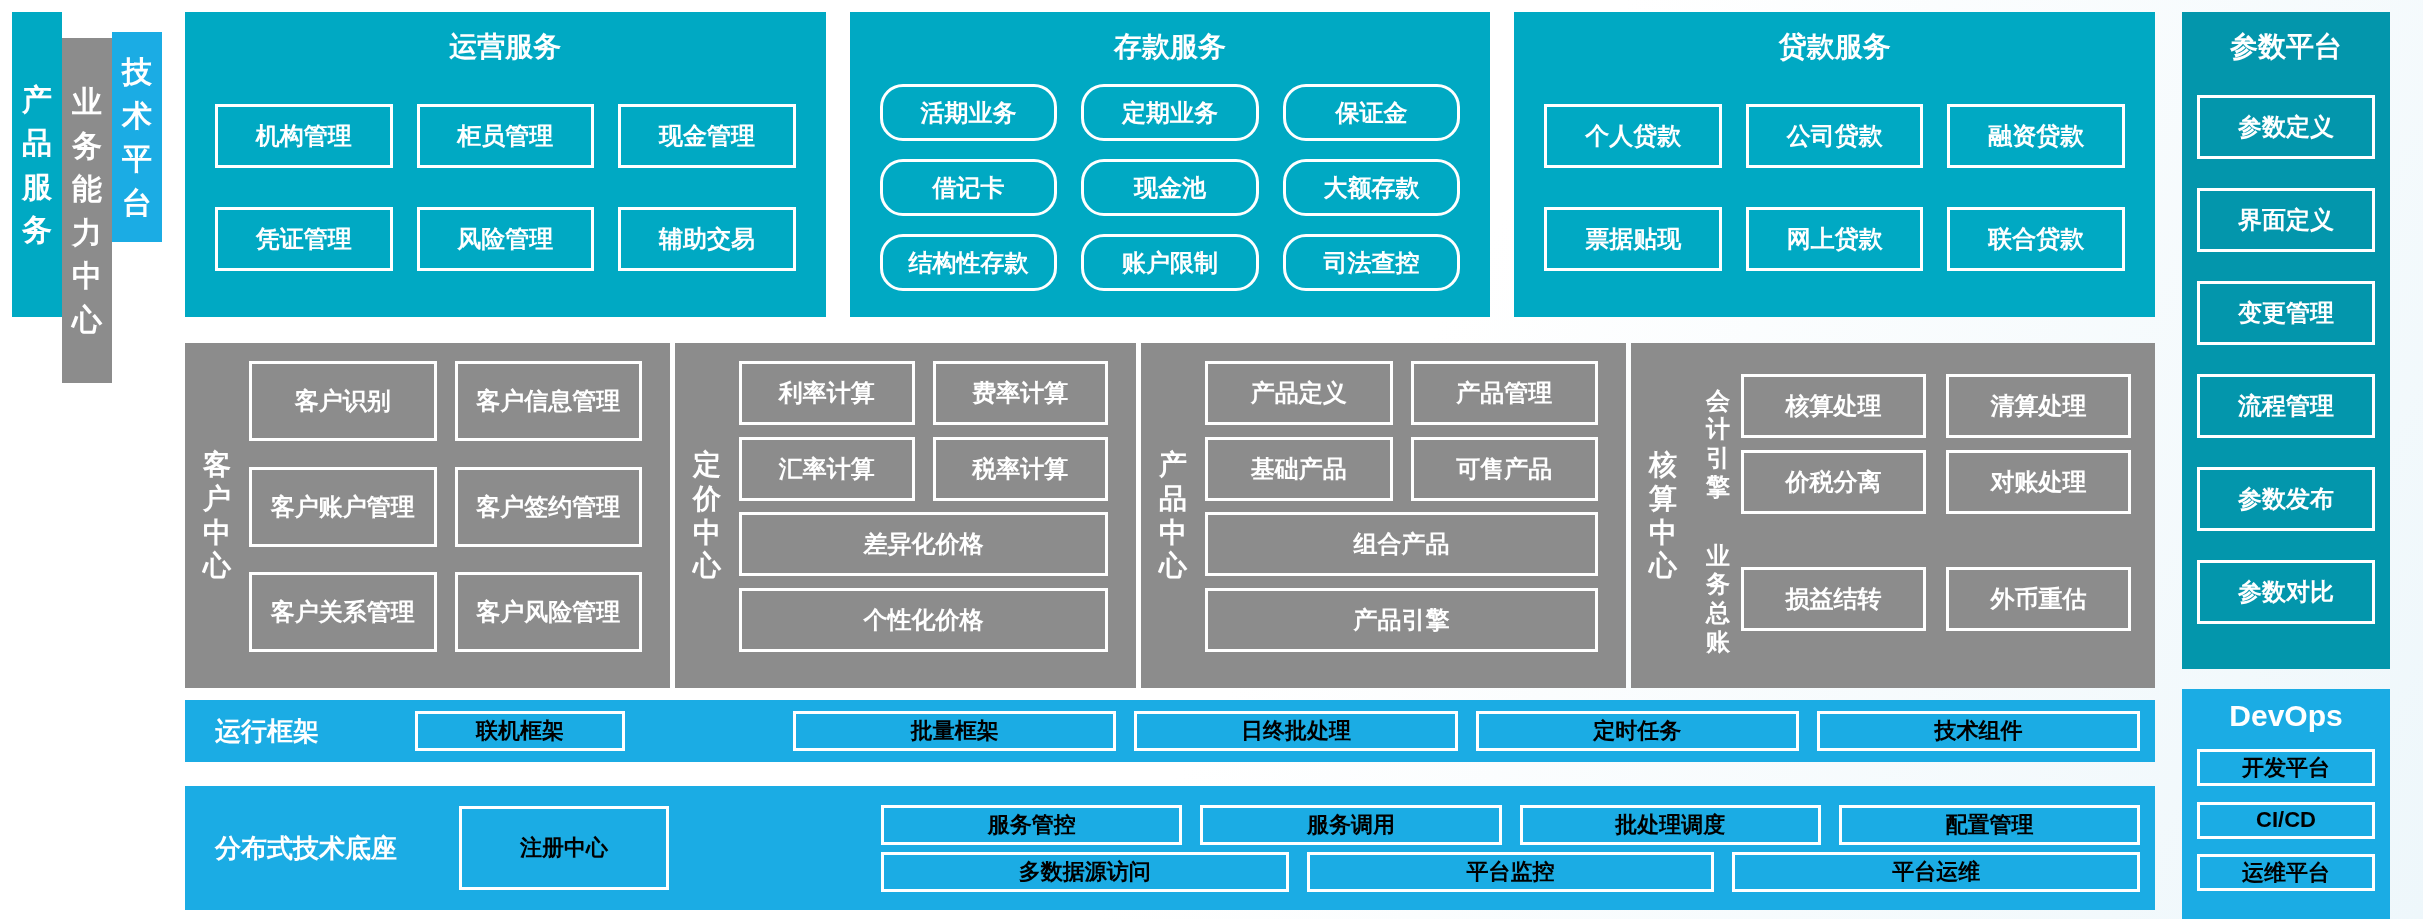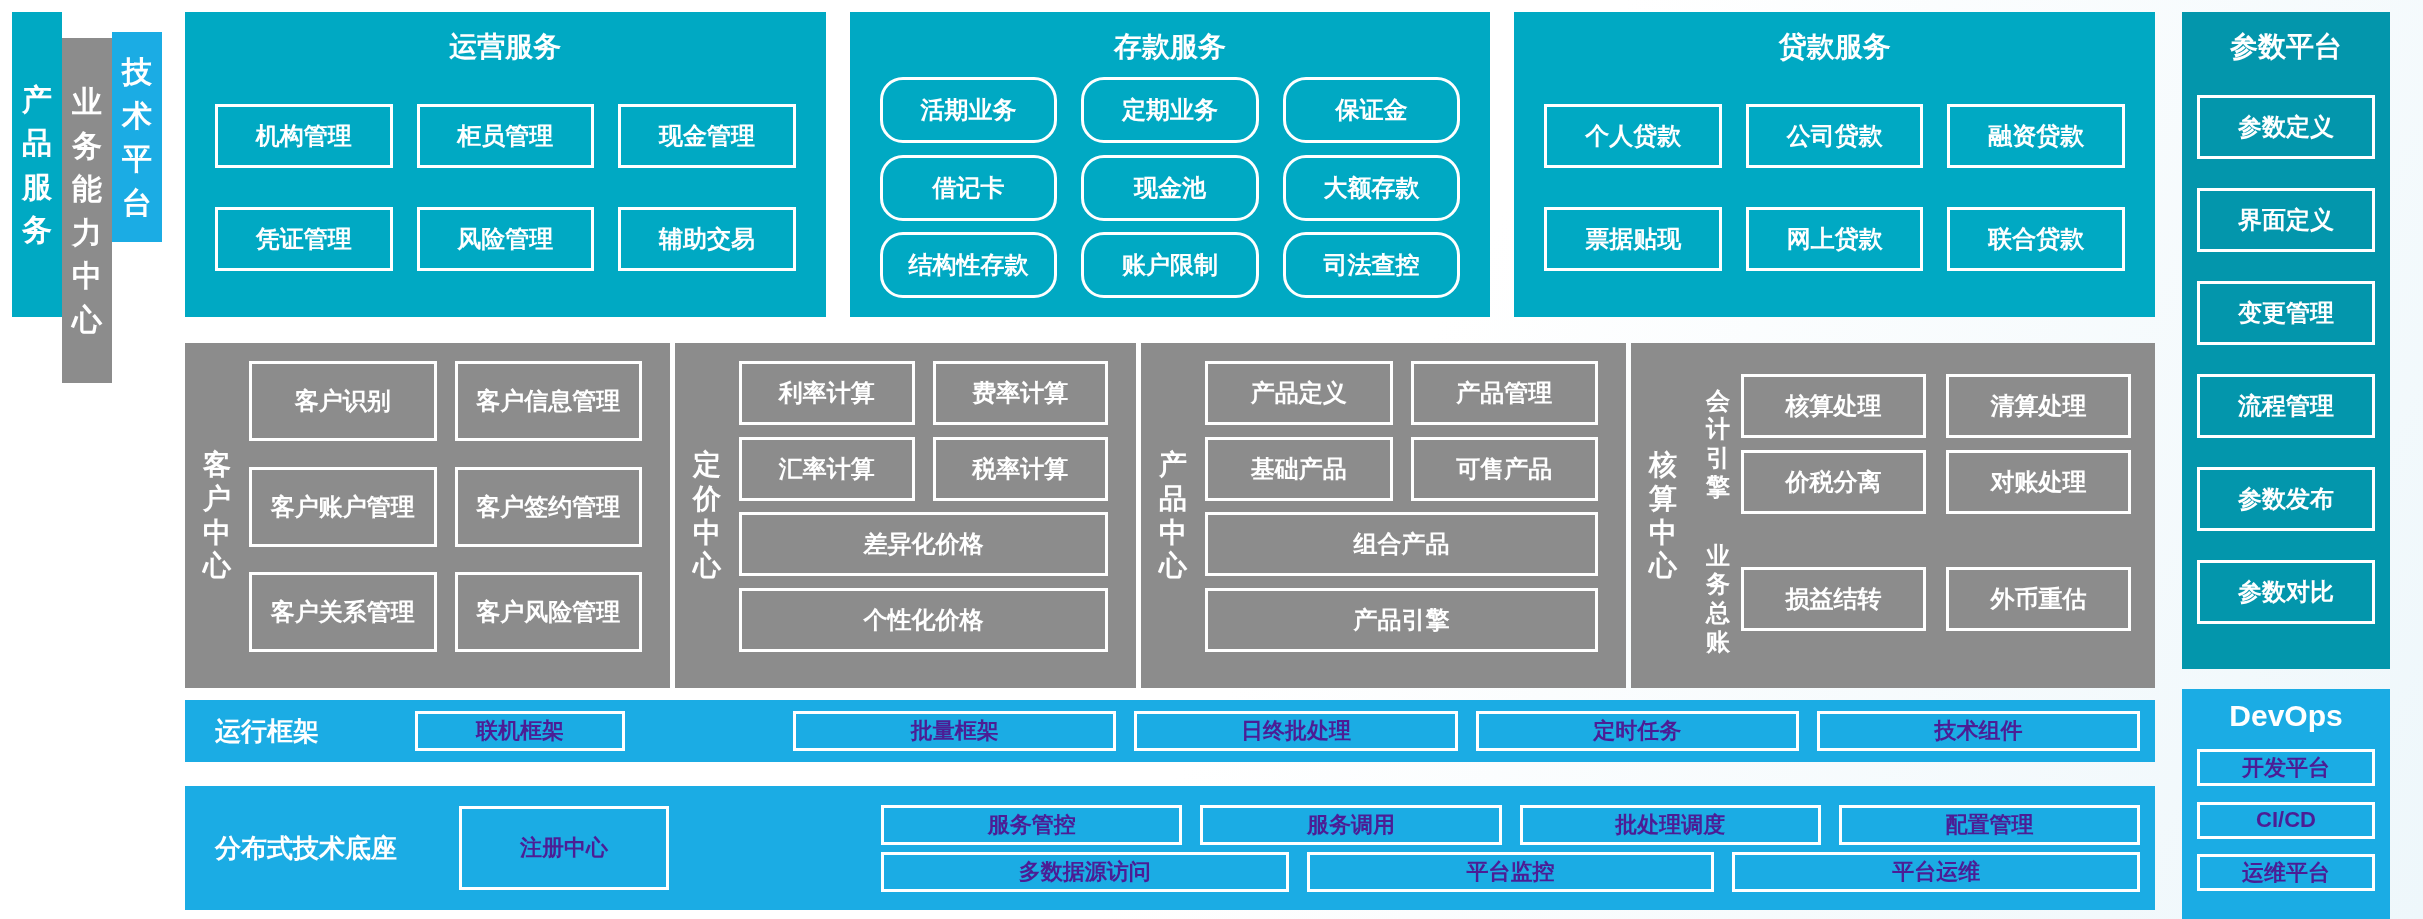--- a/index.html
+++ b/index.html
@@ -28,21 +28,21 @@
   .band-c { height:210px; margin-top:12px; display:flex; flex-direction:column; justify-content:space-between; }
 
   
   .tpanel { flex:1; background:#00A9C3; display:flex; flex-direction:column; }
   .panel-title { margin-top:16px; text-align:center; font-size:28px; font-weight:700; }
   .t-rows { flex:1; display:flex; flex-direction:column; justify-content:space-evenly; padding:0 30px 8px; }
   .t-row { display:flex; gap:24px; }
   .box { border:3px solid #fff; color:#fff; font-weight:700; font-size:24px;
          display:flex; align-items:center; justify-content:center; text-align:center; }
   .t-row .box { flex:1; height:64px; }
-  .tpanel.rows3 .t-row .box { height:66px;border-radius:23px; }
+  .tpanel.rows3 .t-row .box { height:57px;border-radius:23px; }
 
   
   .cap-panel { background:#8C8C8C; display:flex; }
   .cap-customer { flex:1.0; } .cap-pricing { flex:0.95; }
   .cap-product  { flex:1.0; } .cap-kernel  { flex:1.08; }
   .vlabel { width:64px; flex:0 0 64px; display:flex; align-items:center; justify-content:center;
             font-size:28px; font-weight:700; white-space:pre-line; text-align:center; line-height:1.2; }
   .cap-content { flex:1; display:flex; flex-direction:column; justify-content:space-between; padding:18px 28px 36px 0; }
   .cap-row { display:flex; gap:18px; }
   .cap-row .box { flex:1; height:64px; }
@@ -55,21 +55,21 @@
   .krows { flex:1; display:flex; flex-direction:column; gap:12px; }
   .krow { display:flex; gap:20px; }
   .krow .box { flex:1; height:64px; }
 
   
   .bar { background:#1BACE4; display:flex; align-items:center; padding:0 15px; }
   .bar-runtime { height:62px; }
   .bar-foundation { height:124px;gap:44px; }
   .bar-label { width:215px; flex:0 0 215px; padding-left:15px; font-size:26px; font-weight:700; }
   .sbox { border:3px solid #fff; height:40px; font-size:22px; font-weight:700;
-          display:flex; align-items:center; justify-content:center; color:#4c1d95; }
+          display:flex; align-items:center; justify-content:center; color:#000000; }
   .lead-box { width:210px; flex:0 0 210px; margin-right:168px; }
   .lead-box.tall { height:84px; }
   .bar-group { flex:1; display:flex; gap:18px; }
   .bar-group .sbox { flex:1; }
   .bar-group-col { flex:1; display:flex; flex-direction:column; gap:7px; }
 
   
   .right-col { width:208px; flex:0 0 208px; display:flex; flex-direction:column; }
   .param-panel { height:676px; background:#0396AC; display:flex; flex-direction:column; }
   .param-items { flex:1; display:flex; flex-direction:column; justify-content:space-evenly; padding:0 15px 16px; }

